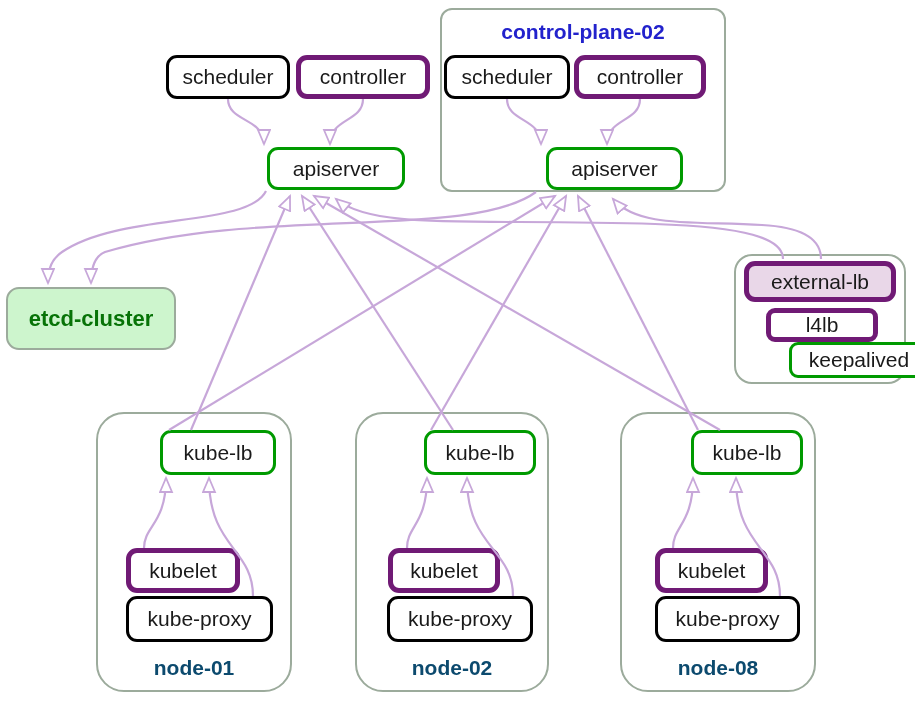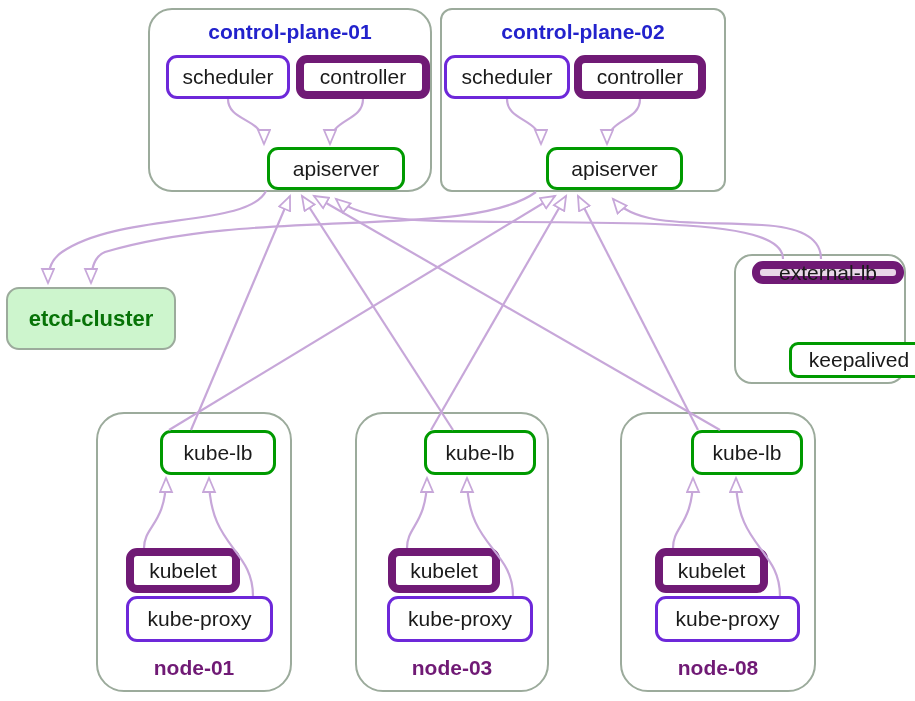--- a/index.html
+++ b/index.html
@@ -2,61 +2,59 @@
 <html><head>
 <meta charset="utf-8">
 <style>
   html,body{margin:0;padding:0;background:#ffffff;}
   body{width:915px;height:701px;font-family:"Liberation Sans",sans-serif;}
   .stage{position:relative;width:915px;height:701px;background:#ffffff;overflow:hidden;}
   .group{position:absolute;border:2px solid #9cab9c;background:#ffffff;box-sizing:border-box;}
   .edges{position:absolute;left:0;top:0;width:915px;height:701px;z-index:10;pointer-events:none;}
   .box{position:absolute;background:#ffffff;border-radius:11px;display:flex;align-items:center;justify-content:center;
        font-size:21px;color:#1a1a1a;box-sizing:border-box;z-index:5;white-space:nowrap;}
-  .b-blue{border:3px solid #6d28d9;}
-  .b-olive{border:8px solid #701a75;}
+  .b-blue{border:3px solid #000000;}
+  .b-olive{border:5px solid #701a75;}
   .b-green{border:3px solid #009a00;margin-left:38px;}
   .fill-green{background:#cdf5cd;border:2px solid #9cab9c;font-weight:bold;font-size:22px;color:#077307;}
   .fill-mauve{background:#e9d7e8;}
   .cp-title{position:absolute;top:10px;left:0;right:0;text-align:center;font-weight:bold;font-size:21px;color:#2222cc;}
-  .node-title{position:absolute;bottom:10px;left:0;right:0;text-align:center;font-weight:bold;font-size:21px;color:#701a75;}
+  .node-title{position:absolute;bottom:10px;left:0;right:0;text-align:center;font-weight:bold;font-size:21px;color:#0c4a6e;}
 </style>
 </head>
 <body>
 
 <div class="stage">
 
-  <div class="group" style="left:148px;top:8px;width:284px;height:184px;border-radius:24px;">
-    <div class="cp-title">control-plane-01</div>
-  </div>
   <div class="group" style="left:440px;top:8px;width:286px;height:184px;border-radius:12px;">
     <div class="cp-title">control-plane-02</div>
   </div>
   <div class="group" style="left:734px;top:254px;width:172px;height:130px;border-radius:18px;"></div>
   <div class="group" style="left:96px;top:412px;width:196px;height:280px;border-radius:28px;">
     <div class="node-title">node-01</div>
   </div>
   <div class="group" style="left:355px;top:412px;width:194px;height:280px;border-radius:28px;">
-    <div class="node-title">node-03</div>
+    <div class="node-title">node-02</div>
   </div>
   <div class="group" style="left:620px;top:412px;width:196px;height:280px;border-radius:28px;">
     <div class="node-title">node-08</div>
   </div>
 
   <div class="box b-blue" style="left:166px;top:55px;width:124px;height:44px;">scheduler</div>
   <div class="box b-olive" style="left:296px;top:55px;width:134px;height:44px;">controller</div>
   <div class="box b-green" style="left:229px;top:147px;width:138px;height:43px;">apiserver</div>
 
   <div class="box b-blue" style="left:444px;top:55px;width:126px;height:44px;">scheduler</div>
   <div class="box b-olive" style="left:574px;top:55px;width:132px;height:44px;">controller</div>
   <div class="box b-green" style="left:508px;top:147px;width:137px;height:43px;">apiserver</div>
 
   <div class="box fill-green" style="left:6px;top:287px;width:170px;height:63px;border-radius:13px;">etcd-cluster</div>
 
-  <div class="box b-olive fill-mauve" style="left:744px;top:261px;width:152px;height:23px;margin-left:8px;">external-lb</div>
+  <div class="box b-olive fill-mauve" style="left:744px;top:261px;width:152px;height:41px;">external-lb</div>
+  <div class="box b-olive" style="left:766px;top:308px;width:112px;height:34px;border-radius:9px;">l4lb</div>
   <div class="box b-green" style="left:751px;top:342px;width:140px;height:36px;border-radius:9px;">keepalived</div>
 
   <div class="box b-green" style="left:122px;top:430px;width:116px;height:45px;">kube-lb</div>
   <div class="box b-olive" style="left:126px;top:548px;width:114px;height:45px;">kubelet</div>
   <div class="box b-blue" style="left:126px;top:596px;width:147px;height:46px;">kube-proxy</div>
 
   <div class="box b-green" style="left:386px;top:430px;width:112px;height:45px;">kube-lb</div>
   <div class="box b-olive" style="left:388px;top:548px;width:112px;height:45px;">kubelet</div>
   <div class="box b-blue" style="left:387px;top:596px;width:146px;height:46px;">kube-proxy</div>
 

